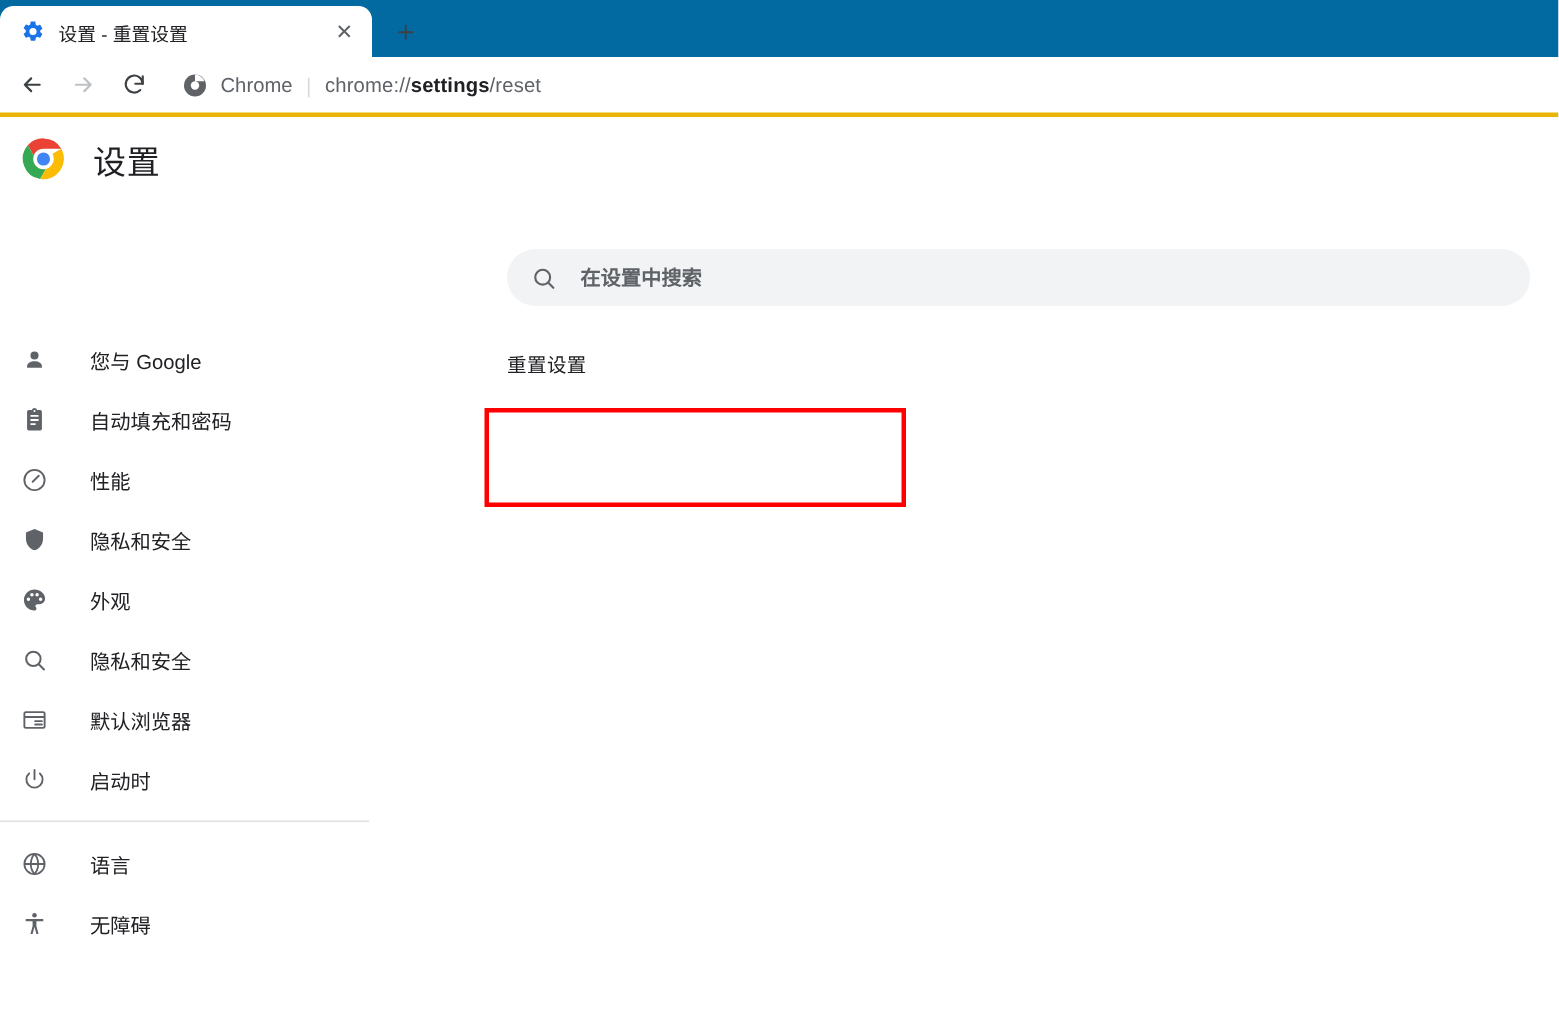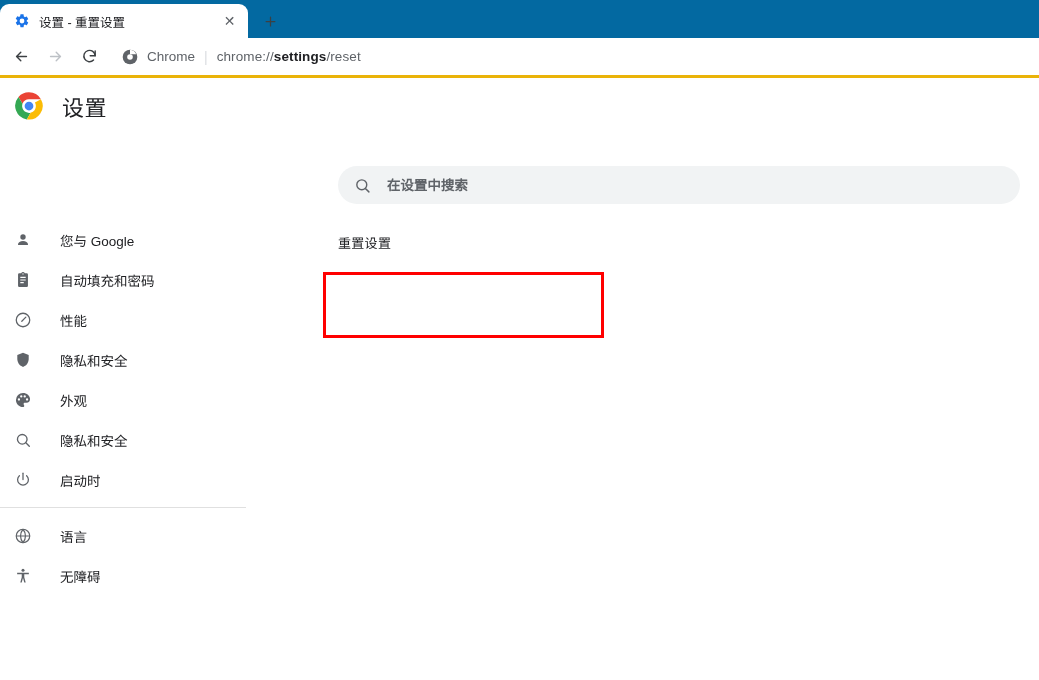--- a/index.html
+++ b/index.html
@@ -258,20 +258,31 @@
       <div class="nav-item">
         <span class="ico">
           <svg viewBox="0 0 24 24" width="18" height="18" fill="none" stroke="currentColor" stroke-width="1.8" stroke-linecap="round">
             <circle cx="11" cy="11" r="6.4"></circle>
             <path d="M15.8 15.8L20.4 20.4"></path>
           </svg>
         </span>
         <span class="lbl">隐私和安全</span>
       </div>
 
+      <div class="nav-item">
+        <span class="ico">
+          <svg viewBox="0 0 24 24" width="18" height="18" fill="none" stroke="currentColor" stroke-width="1.7">
+            <rect x="3" y="5" width="18" height="14" rx="1.4"></rect>
+            <path d="M3 9.4h18" stroke-width="1.7"></path>
+            <path d="M12.6 13h6" stroke-linecap="round"></path>
+            <path d="M12.6 16h6" stroke-linecap="round"></path>
+          </svg>
+        </span>
+        <span class="lbl">默认浏览器</span>
+      </div>
 
       <div class="nav-item">
         <span class="ico">
           <svg viewBox="0 0 24 24" width="18" height="18" fill="none" stroke="currentColor" stroke-width="1.7" stroke-linecap="round">
             <path d="M12 3v8.4"></path>
             <path d="M7.2 6.2a7.2 7.2 0 1 0 9.6 0"></path>
           </svg>
         </span>
         <span class="lbl">启动时</span>
       </div>

